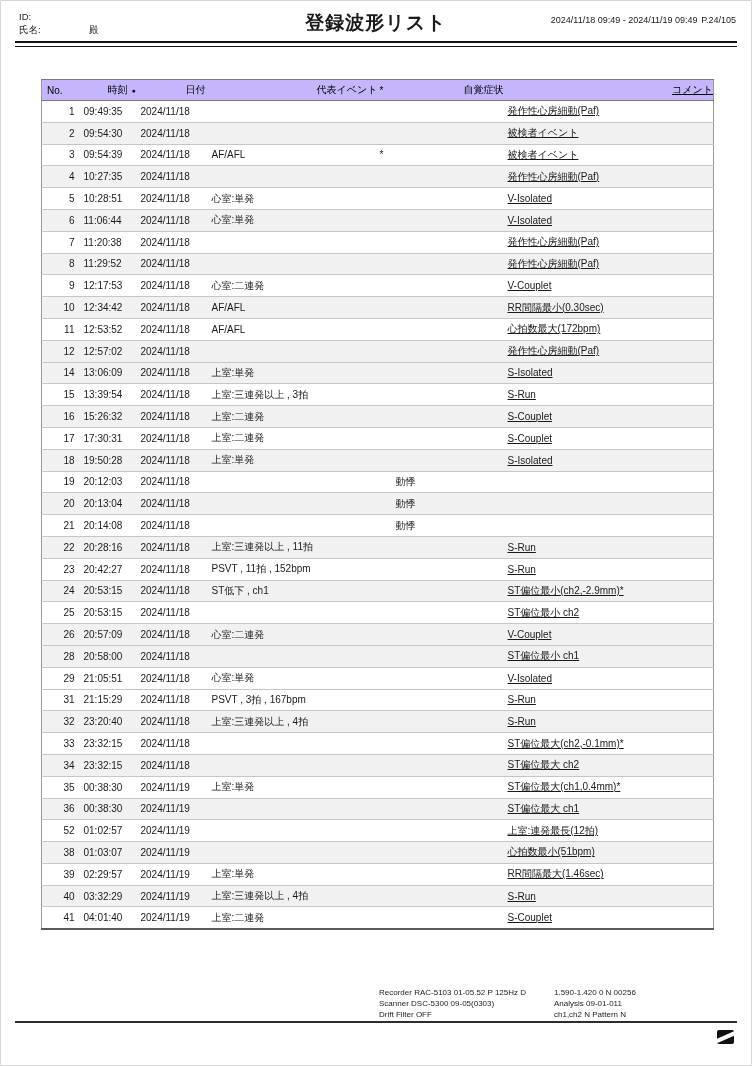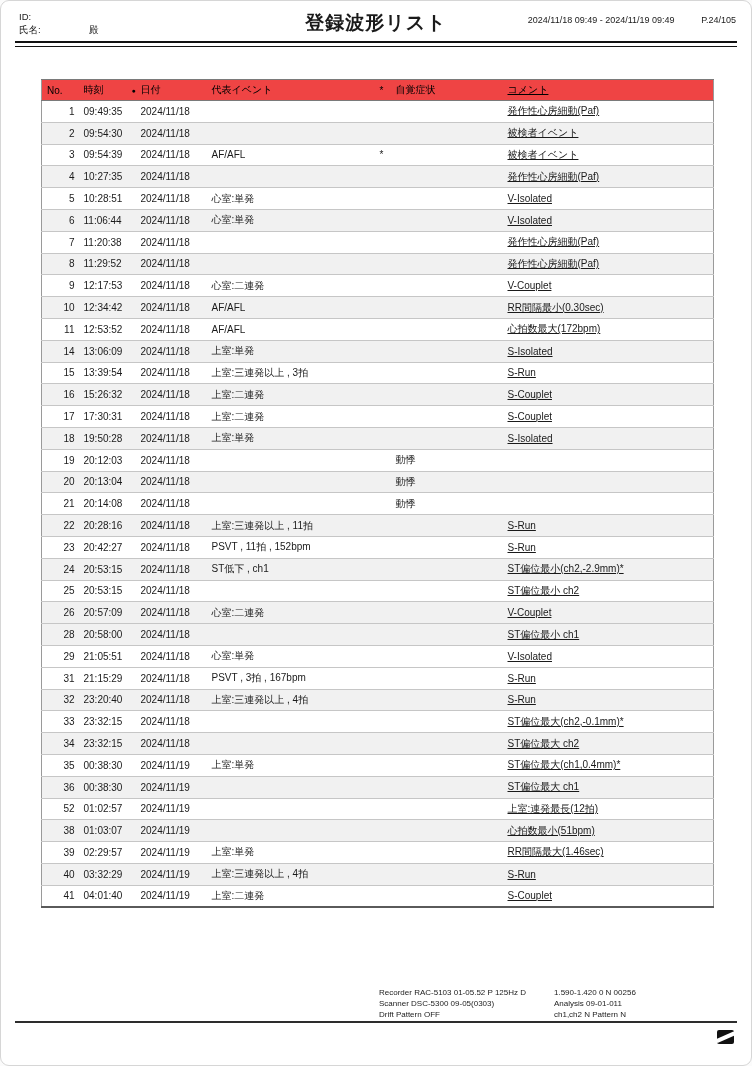--- a/index.html
+++ b/index.html
@@ -1,33 +1,33 @@
 <!DOCTYPE html>
 <html><head>
 <meta charset="utf-8">
 <style>
   html,body{margin:0;padding:0;background:#fbfbfb;}
   body{width:752px;height:1066px;position:relative;font-family:"Liberation Sans","DejaVu Sans",sans-serif;color:#1a1a1a;overflow:hidden;}
-  .page{position:absolute;inset:0;background:#ffffff;border:1px solid #d6d6d6;border-radius:9px;box-sizing:border-box;}
+  .page{position:absolute;inset:0;background:#ffffff;border:1px solid #d6d6d6;border-radius:1px;box-sizing:border-box;}
 
   
   .id-block{position:absolute;left:18px;top:9px;font-size:9.5px;line-height:13.5px;}
   .name-line{position:absolute;left:18px;top:23px;font-size:9.5px;text-align:center;}
   .honorific{position:absolute;left:88px;top:23px;font-size:9.5px;}
   .page-title{position:absolute;left:50%;top:9px;transform:translateX(-50%);font-size:19px;font-weight:bold;letter-spacing:1px;white-space:nowrap;text-align:center;}
   .range-line{position:absolute;right:15px;top:14px;font-size:9px;white-space:nowrap;}
-  .range-line .pageno{margin-left:24px;}
+  .range-line .pageno{margin-left:1px;}
   .header-rule{position:absolute;left:14px;right:14px;top:40px;height:3px;border-top:2px solid #111;border-bottom:1px solid #111;}
 
   
   .tbl-wrap{position:absolute;left:40px;top:78px;width:672px;}
   table{border-collapse:collapse;table-layout:fixed;width:672px;font-size:10px;}
   th,td{padding:0;vertical-align:middle;white-space:nowrap;overflow:hidden;font-weight:normal;}
-  thead tr{height:21px;background:#ef4444;margin-top:28px;}
-  thead th{text-align:left;border-top:1.5px solid #7a7a7a;border-bottom:1.5px solid #7a7a7a;font-size:10px;color:#000;}
+  thead tr{height:21px;background:#c4b5fd;margin-top:28px;}
+  thead th{text-align:right;border-top:1.5px solid #7a7a7a;border-bottom:1.5px solid #7a7a7a;font-size:10px;color:#000;}
   tbody tr{height:21.8px;border-top:1px solid #c6c6c6;}
   tbody tr:first-child{border-top:none;}
   tbody tr.even{background:#f1f1f1;}
   tbody tr.odd{background:#ffffff;}
   .tbl-wrap table{border-left:1px solid #9a9a9a;border-right:1px solid #9a9a9a;border-bottom:2px solid #5a5a5a;}
 
   .col-no{width:36px;text-align:right;padding-right:3px;}
   .col-time{width:50px;padding-left:6px;}
   .col-dot{width:12px;font-size:7px;text-align:center;}
   .col-date{width:66px;padding-left:1px;}
@@ -189,20 +189,30 @@
             <td class="col-no">11</td>
             <td class="col-time">12:53:52</td>
             <td class="col-dot"></td>
             <td class="col-date">2024/11/18</td>
             <td class="col-event">AF/AFL</td>
             <td class="col-star"></td>
             <td class="col-symptom"></td>
             <td class="col-comment">心拍数最大(172bpm)</td>
           </tr>
           <tr class="even">
+            <td class="col-no">12</td>
+            <td class="col-time">12:57:02</td>
+            <td class="col-dot"></td>
+            <td class="col-date">2024/11/18</td>
+            <td class="col-event"></td>
+            <td class="col-star"></td>
+            <td class="col-symptom"></td>
+            <td class="col-comment">発作性心房細動(Paf)</td>
+          </tr>
+          <tr class="even">
             <td class="col-no">14</td>
             <td class="col-time">13:06:09</td>
             <td class="col-dot"></td>
             <td class="col-date">2024/11/18</td>
             <td class="col-event">上室:単発</td>
             <td class="col-star"></td>
             <td class="col-symptom"></td>
             <td class="col-comment">S-Isolated</td>
           </tr>
           <tr class="odd">
@@ -456,21 +466,21 @@
             <td class="col-comment">S-Couplet</td>
           </tr>
         </tbody>
     </table>
   </div>
 
   <div class="footer-rule"></div>
   <div class="footer-col left">
     <div>Recorder RAC-5103  01-05.52 P  125Hz D</div>
     <div>Scanner DSC-5300 09-05(0303)</div>
-    <div>Drift Pattern OFF</div>
+    <div>Drift Filter OFF</div>
   </div>
   <div class="footer-col right">
     <div>1.590-1.420 0 N 00256</div>
     <div>Analysis 09-01-011</div>
     <div>ch1,ch2 N Pattern N</div>
   </div>
   <div class="brand-logo">
       <div class="stripe"></div>
     </div>
 

